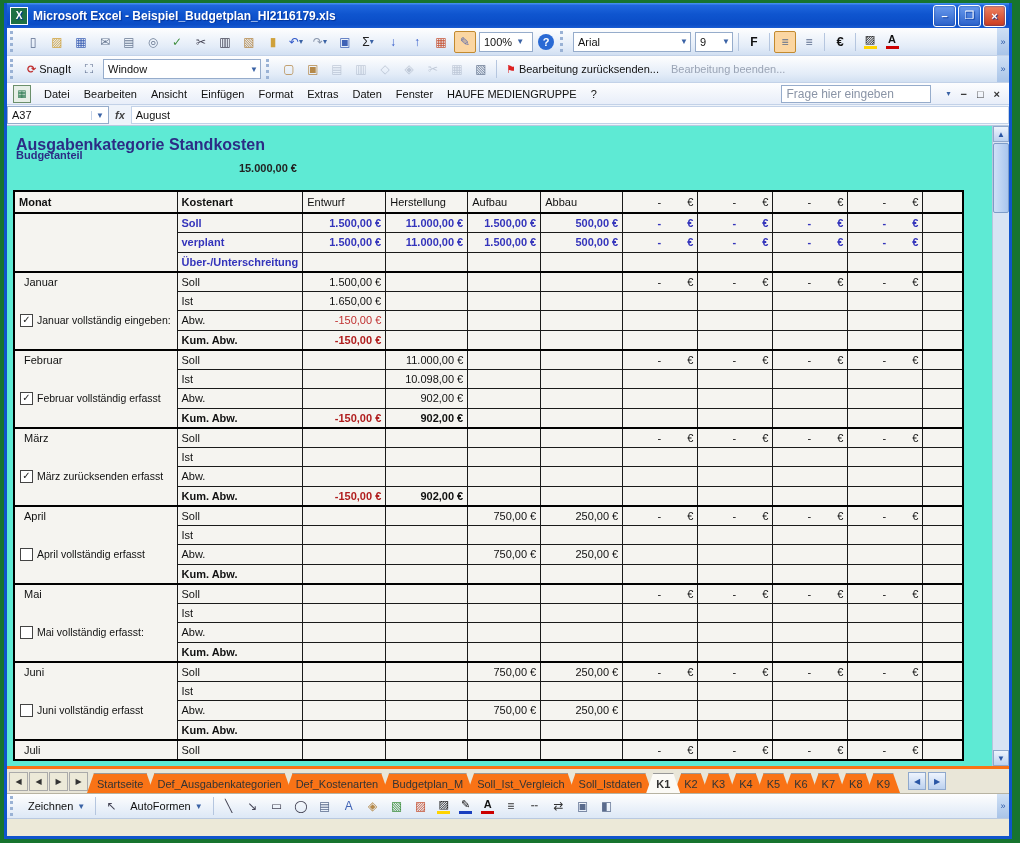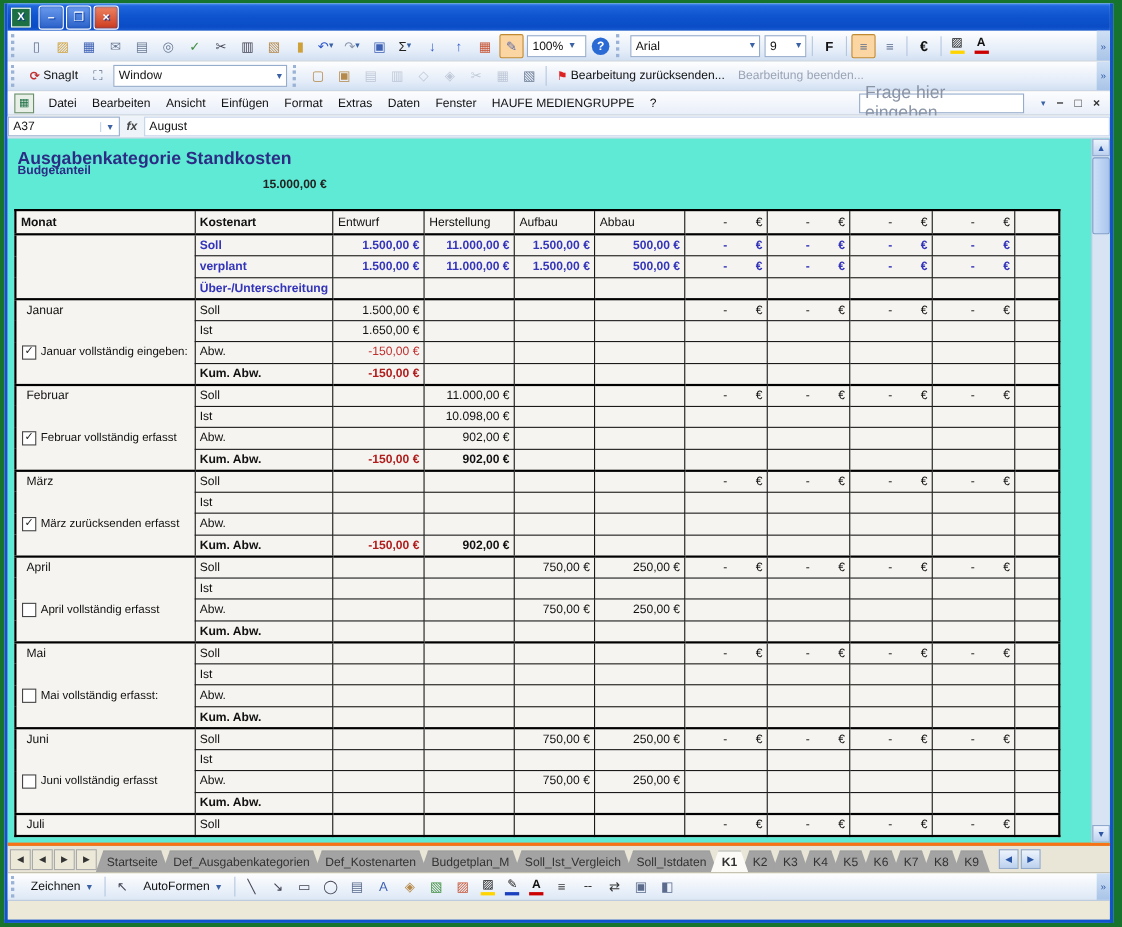--- a/index.html
+++ b/index.html
@@ -45,21 +45,21 @@
   .txtbtn{display:flex;align-items:center;height:20px;padding:0 4px;margin:0 1px;border:1px solid transparent;}
   .txtbtn .flag{color:#d22;margin-right:3px;}
   .txtbtn.dim{color:#9aa4b5;}
   
   .menubar{height:21px;flex:0 0 21px;display:flex;align-items:center;background:linear-gradient(180deg,#fdfdfe,#e8eef9);
            border-bottom:1px solid #c3d2e8;padding-left:2px;}
   .menu-sheet-icon{width:16px;height:16px;background:#e7efe7;border:1px solid #6b8f6b;color:#1d7044;
             font-size:10px;display:flex;align-items:center;justify-content:center;margin:0 6px 0 4px;}
   .menu-item{padding:2px 7px;white-space:nowrap;}
   .question-box{margin-left:auto;width:140px;height:16px;border:1px solid #96accb;background:#fff;
-                color:#8a94a6;font-size:16px;display:flex;align-items:center;padding:0 4px;}
+                color:#8a94a6;font-size:12px;display:flex;align-items:center;padding:0 4px;}
   .wb-ctrls{display:flex;align-items:center;margin:0 4px 0 10px;color:#333;}
   .wb-ctrls span{margin:0 5px;font-size:11px;font-weight:bold;}
   
   .formulabar{height:20px;flex:0 0 20px;display:flex;align-items:center;background:#eef3fa;border-bottom:1px solid #b9c9e0;}
   .namebox{width:92px;height:16px;background:#fff;border:1px solid #96accb;display:flex;align-items:center;padding:0 4px;}
   .namebox .val{flex:1;}
   .namebox .arrow{color:#3a62a5;font-size:8px;border-left:1px solid #c3d2e8;padding-left:4px;}
   .fx{font-style:italic;font-weight:bold;color:#444;margin:0 6px;}
   .formula-input{flex:1;height:16px;background:#fff;border:1px solid #c3d2e8;display:flex;align-items:center;padding:0 4px;}
   
@@ -93,21 +93,21 @@
   .vs-up{top:0;} .vs-down{bottom:0;}
   .vs-thumb{position:absolute;left:0;top:17px;width:16px;height:70px;background:linear-gradient(90deg,#cfe0f7,#aac6ee);
             border:1px solid #7d9cc8;box-sizing:border-box;border-radius:2px;}
   
   .tabbar{height:24px;flex:0 0 24px;display:flex;align-items:center;background:#e9e6d8;border-bottom:1px solid #b7b3a2;padding-left:2px;}
   .tabnav{display:flex;}
   .tabnav span{width:17px;height:17px;display:flex;align-items:center;justify-content:center;
                background:#ece9d8;border:1px solid #aaa;margin-right:1px;font-size:8px;color:#333;}
   .tabs{display:flex;align-items:flex-end;height:100%;margin-left:4px;}
   .tab{height:19px;display:flex;align-items:center;padding:0 10px;color:#333;position:relative;
-       clip-path:polygon(7px 0,calc(100% - 7px) 0,100% 100%,0 100%);background:#a3a3a3;margin-left:-6px;
+       clip-path:polygon(7px 0,calc(100% - 7px) 0,100% 100%,0 100%);background:#f97316;margin-left:-6px;
        border-top:1px solid #999;font-size:11px;}
   .tab.active{background:#fbfaf6;font-weight:bold;z-index:2;}
   .tabscroll{display:flex;margin-left:6px;}
   .tabscroll span{width:16px;height:16px;display:flex;align-items:center;justify-content:center;
                   background:linear-gradient(180deg,#eef4fd,#bcd1ef);border:1px solid #8fa8cc;color:#2a56a5;font-size:8px;margin-left:2px;}
   
   .drawbar{height:24px;flex:0 0 24px;display:flex;align-items:center;background:linear-gradient(180deg,#fefefe,#dde8f6);
            border-bottom:1px solid #b9c9e0;}
   .labelbtn{display:flex;align-items:center;height:19px;padding:0 6px;border:1px solid transparent;}
   .labelbtn .arrow{font-size:8px;color:#3a62a5;margin-left:4px;}
@@ -118,20 +118,21 @@
   .status-cell{margin-left:auto;width:120px;text-align:center;border:1px solid #b9c9e0;border-radius:1px;
                height:15px;line-height:15px;margin-right:80px;color:#333;}
 </style>
 </head>
 <body>
 
 <div class="window">
 
   <div class="titlebar">
     <div class="app-icon">X</div>
+    <div class="title-text">Microsoft Excel - Beispiel_Budgetplan_HI2116179.xls</div>
     <div class="winbtn">–</div>
     <div class="winbtn">❐</div>
     <div class="winbtn close">×</div>
   </div>
 
   <div class="toolrow toolrow1">
     <span class="grip"></span>
     <span id="std-icons" style="display:flex;align-items:center;">
         <span class="tbtn">
           <span class="glyph" style="color: rgb(90, 107, 140);">▯</span>

